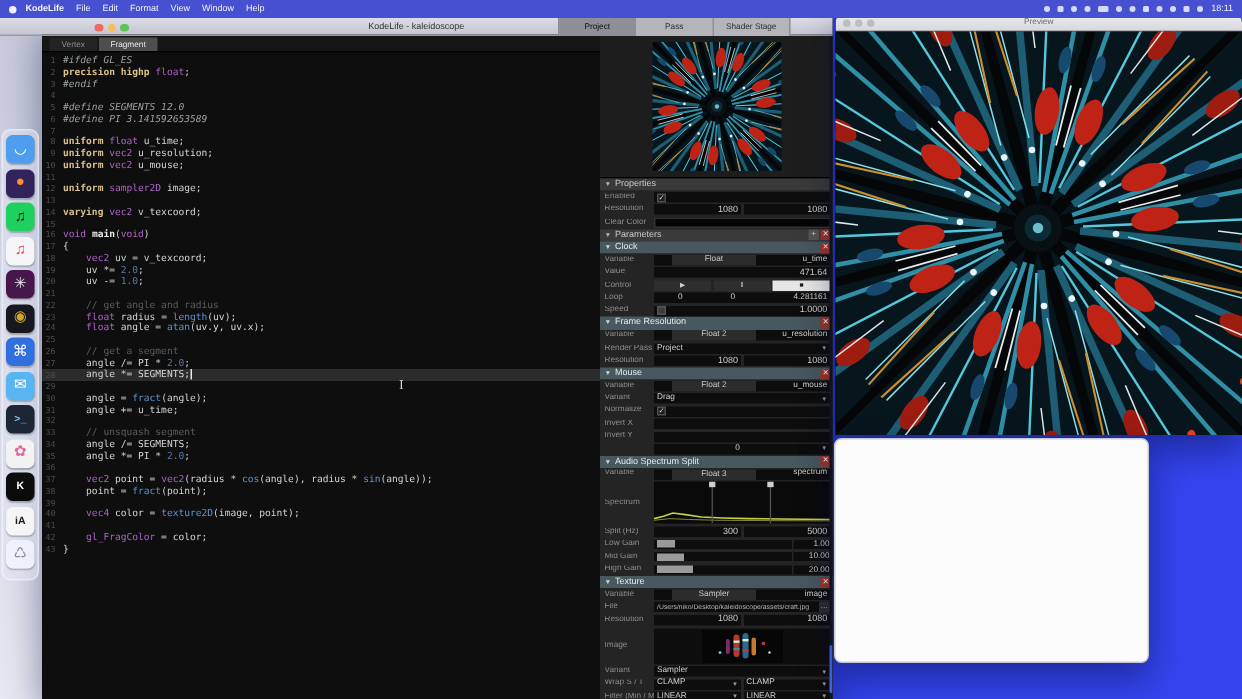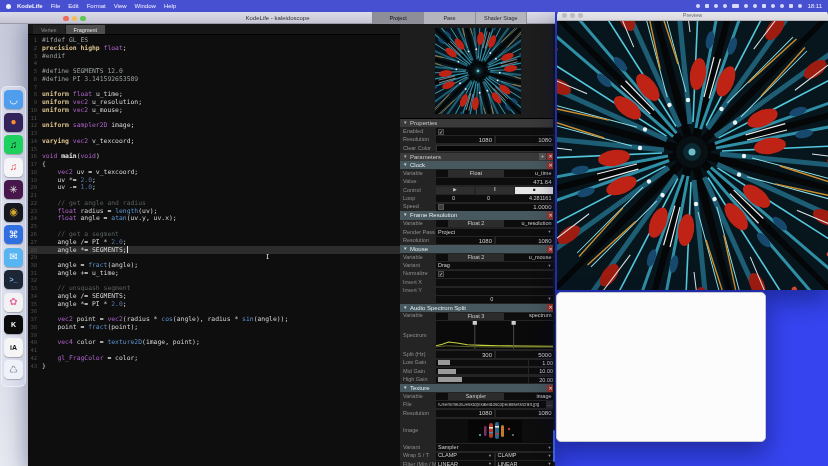--- a/index.html
+++ b/index.html
@@ -52,21 +52,21 @@
   #editor { position:absolute; left:0; top:12px; width:372px; height:442px; background:#0e0e0e; }
   #etabs { height:11px; background:#161616; display:flex; align-items:flex-end; padding-left:5px; gap:1px;
     border-bottom:1px solid #000; }
   .etab { font-size:5.5px; padding:1.5px 8px; background:#232323; color:#8f8f8f; cursor:pointer; }
   .etab.active { background:#4e4e4e; color:#e8e8e8; }
   #code { padding-top:2px; font-family:"DejaVu Sans Mono", monospace; font-size:6.4px; line-height:7.75px;
     white-space:pre; cursor:text; }
   .line { height:7.75px; }
   .line.hl { background:#2c2c2c; }
   .ln { display:inline-block; width:9px; margin-right:5px; text-align:right; color:#4d4d4d; font-size:5.5px; }
-  .c-pre { color:#9aa0a0; } .c-kw { color:#d9c08c; font-weight:bold; } .c-type { color:#ad63c9; }
+  .c-pre { color:#9aa0a0;font-style:italic; } .c-kw { color:#d9c08c; font-weight:bold; } .c-type { color:#ad63c9; }
   .c-fn { color:#5e93cf; } .c-num { color:#5878a8; } .c-com { color:#585f5f; }
   .c-id { color:#d4d4d4; } .c-main { color:#e8e8e8; font-weight:bold; }
   .caret { display:inline-block; width:1px; height:6.5px; background:#e8e8e8; vertical-align:-1px; }
   #ibeam { position:absolute; left:238px; top:228px; color:#dcdcdc; font-family:"DejaVu Serif", serif;
     font-size:8px; text-shadow:0 0 1px #000; }
 
   
   #panel { position:absolute; left:372px; top:12px; width:155px; height:442px; background:#242424; overflow:hidden; }
   #preview-area { height:95px; background:#1d1d1d; display:flex; align-items:center; justify-content:center;
     border-bottom:1px solid #000; }

